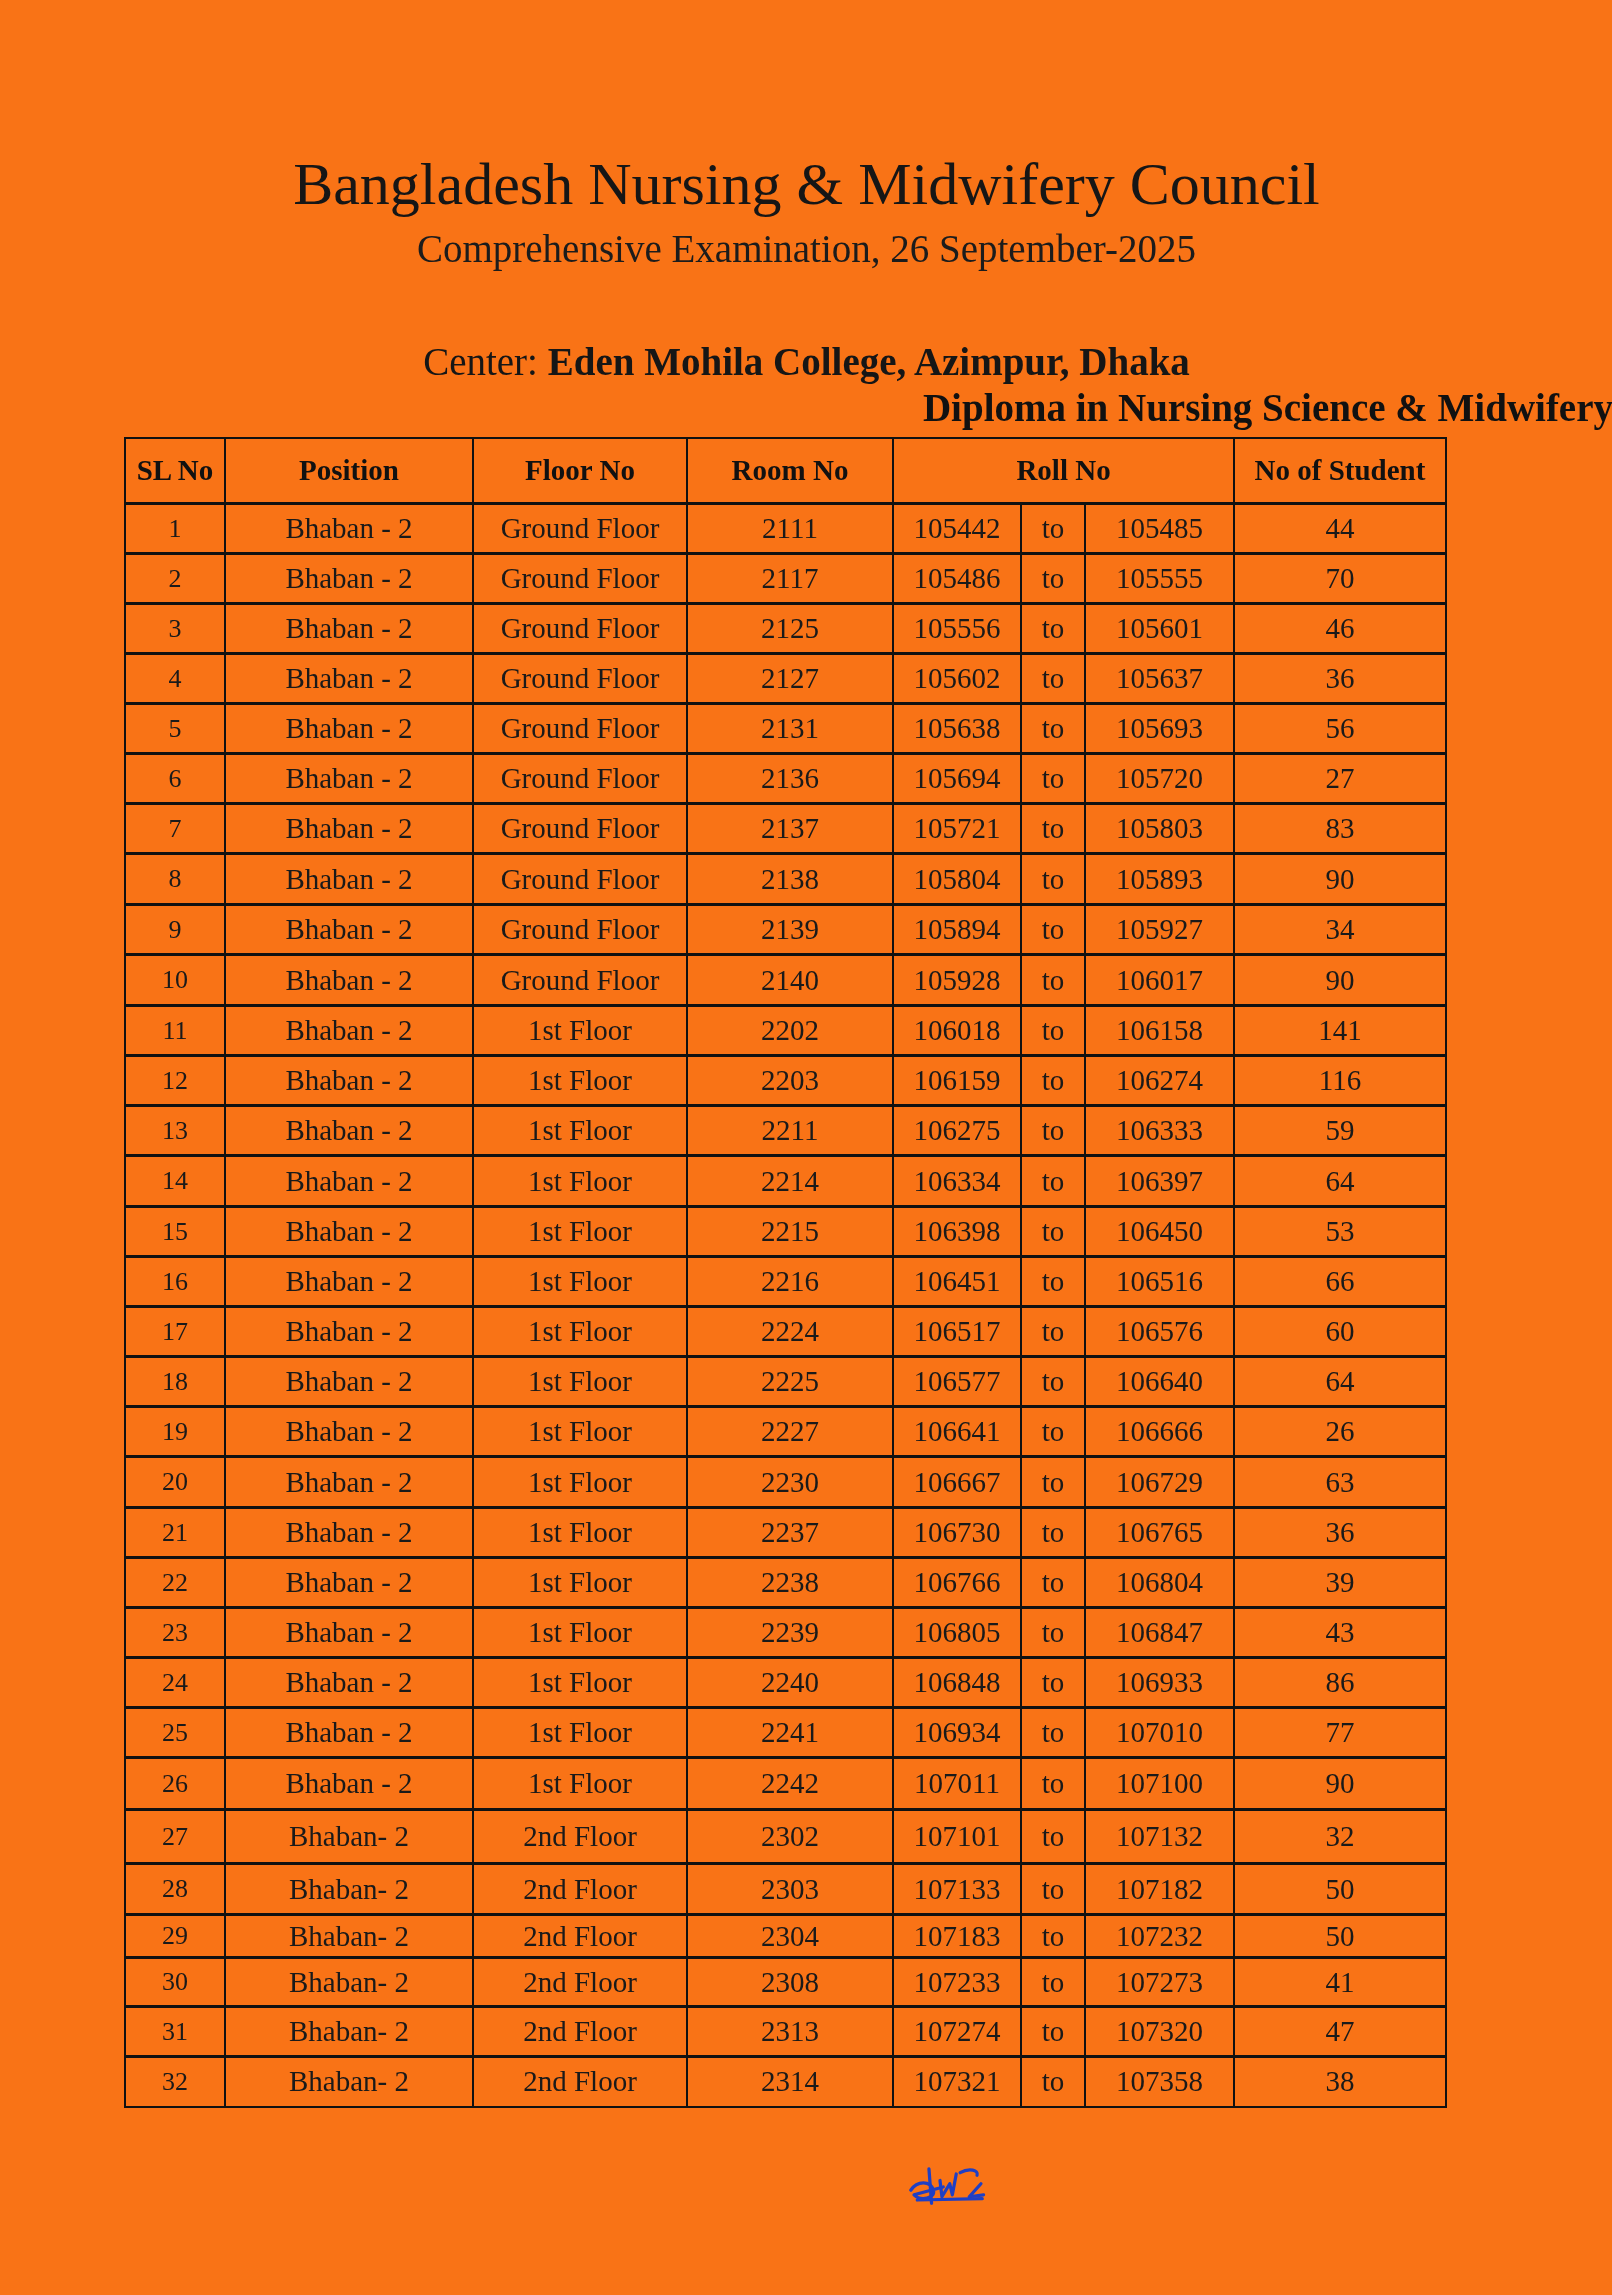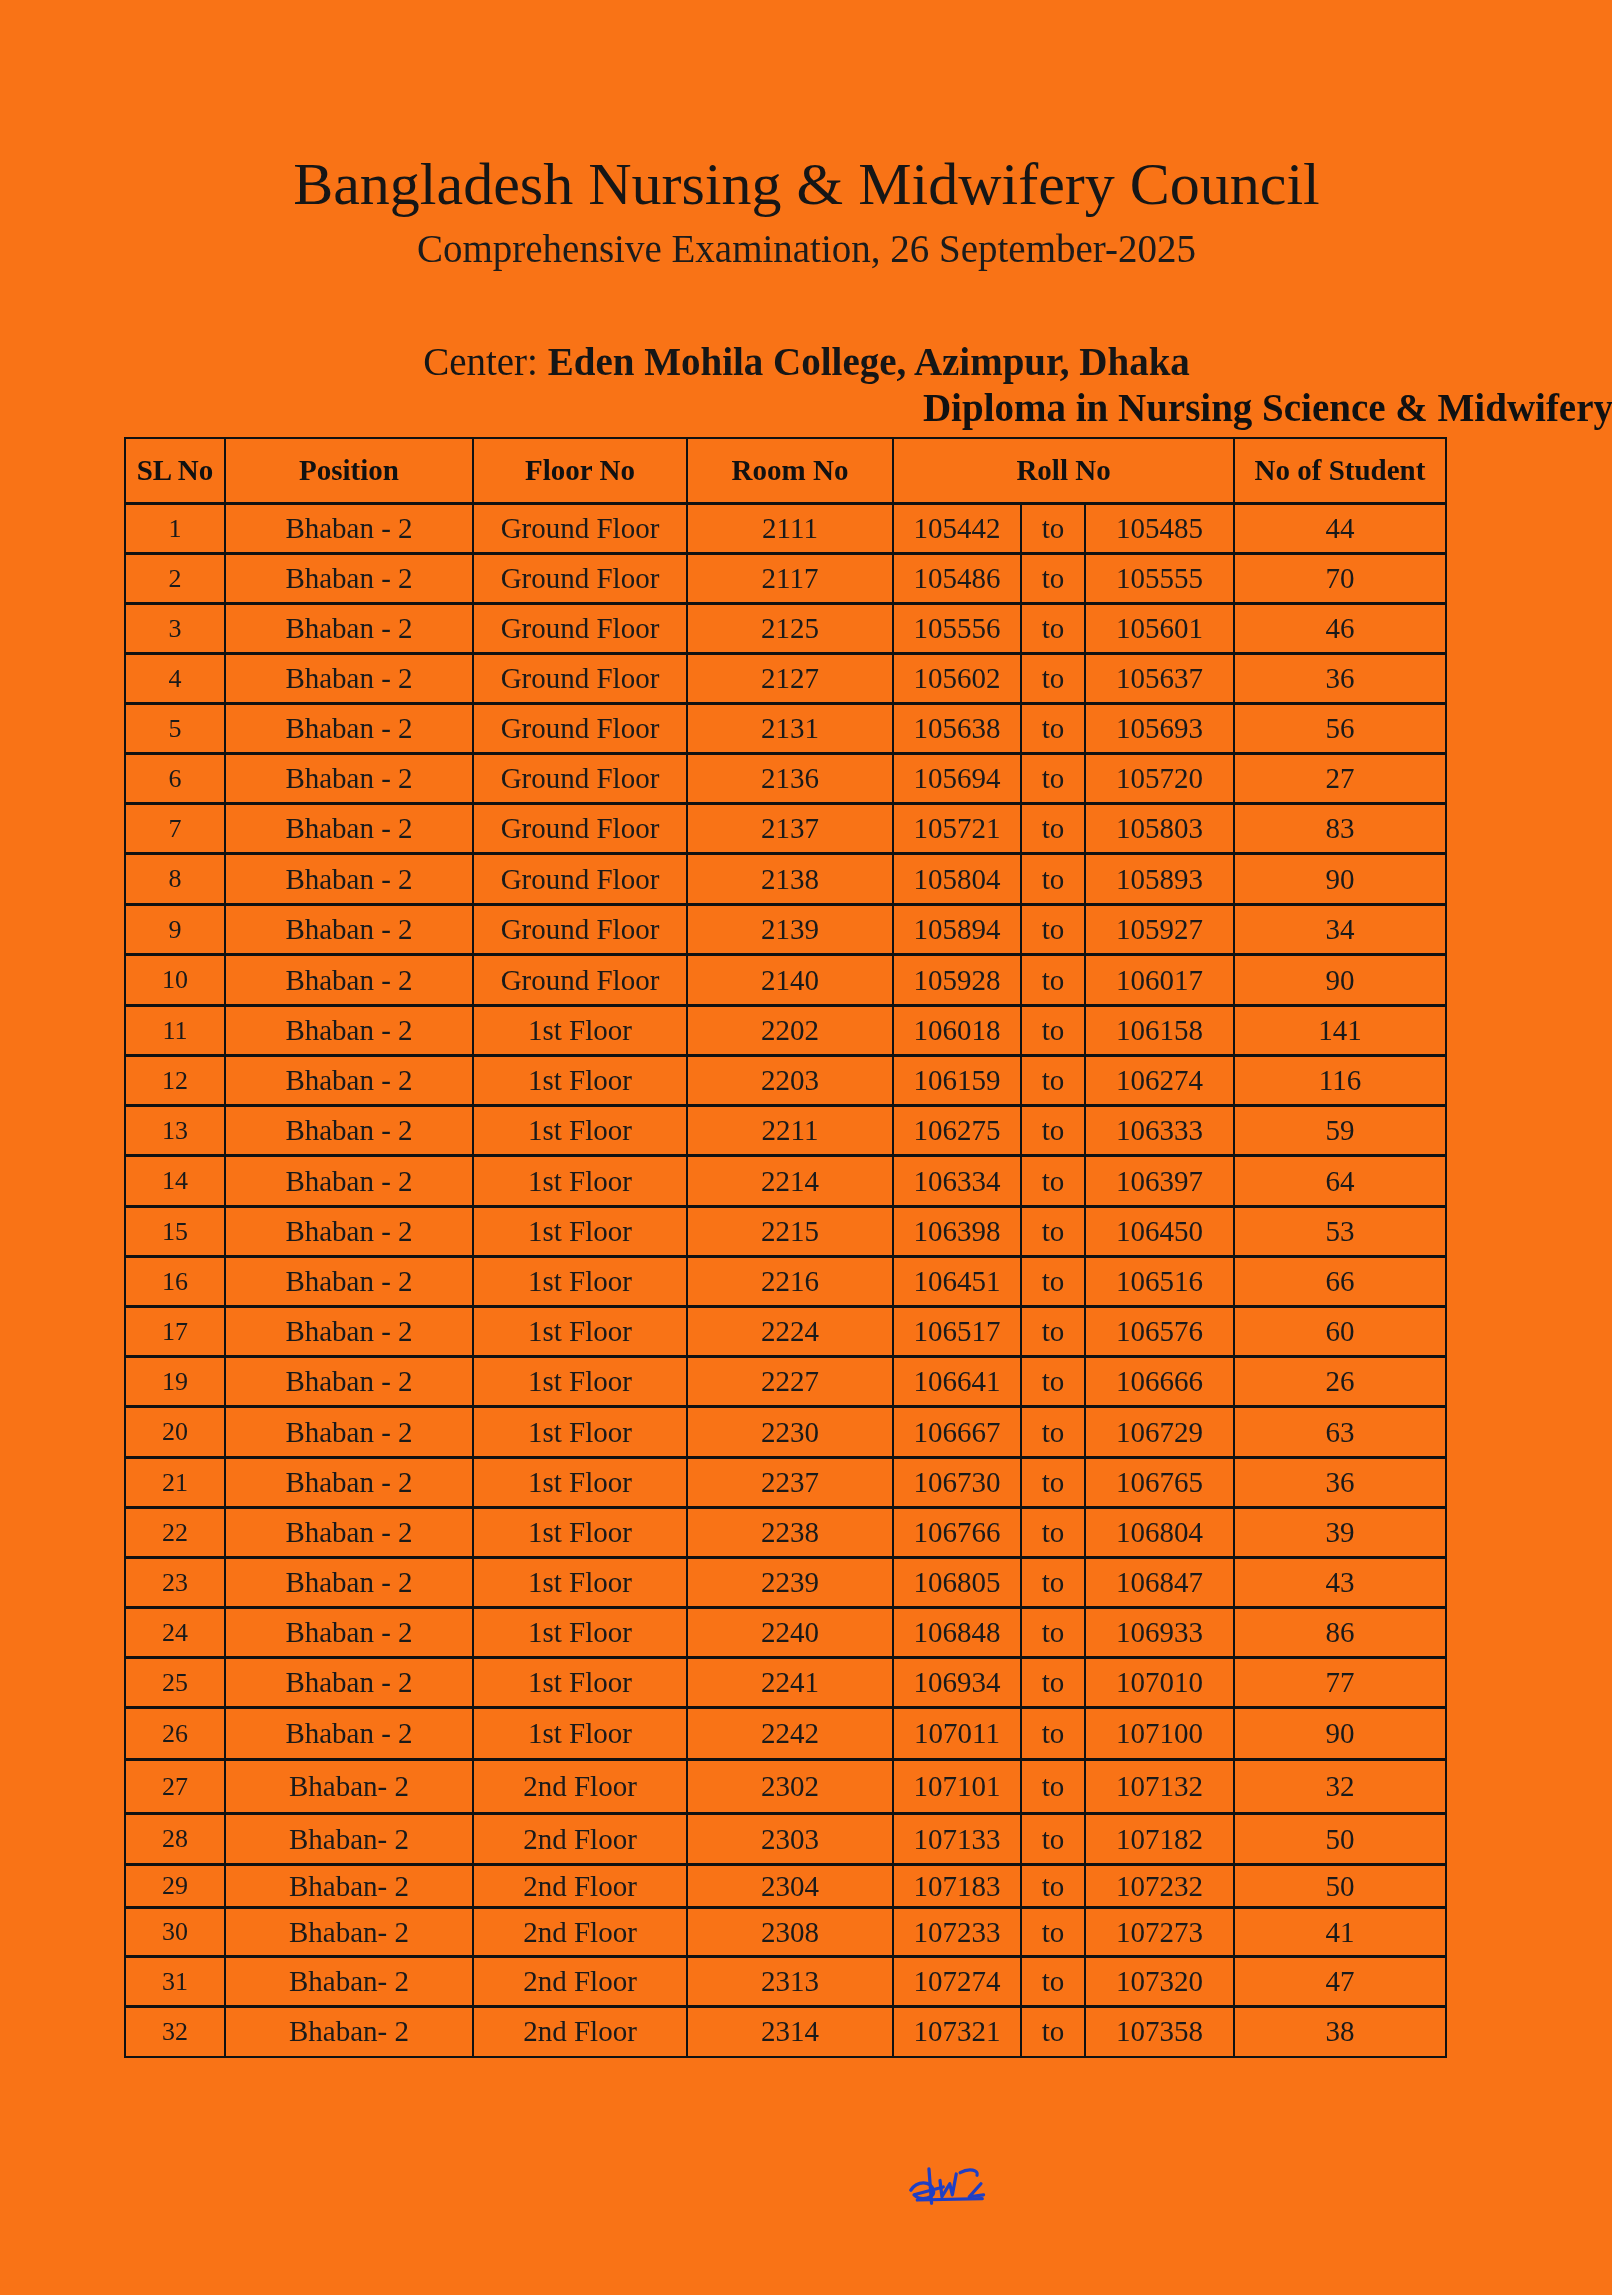--- a/index.html
+++ b/index.html
@@ -222,20 +222,30 @@
           <td class="sl">17</td>
           <td>Bhaban - 2</td>
           <td>1st Floor</td>
           <td>2224</td>
           <td>106517</td>
           <td>to</td>
           <td>106576</td>
           <td>60</td>
         </tr>
         <tr class="row" style="height: 50px;">
+          <td class="sl">18</td>
+          <td>Bhaban - 2</td>
+          <td>1st Floor</td>
+          <td>2225</td>
+          <td>106577</td>
+          <td>to</td>
+          <td>106640</td>
+          <td>64</td>
+        </tr>
+        <tr class="row" style="height: 50px;">
           <td class="sl">19</td>
           <td>Bhaban - 2</td>
           <td>1st Floor</td>
           <td>2227</td>
           <td>106641</td>
           <td>to</td>
           <td>106666</td>
           <td>26</td>
         </tr>
         <tr class="row" style="height: 51px;">

